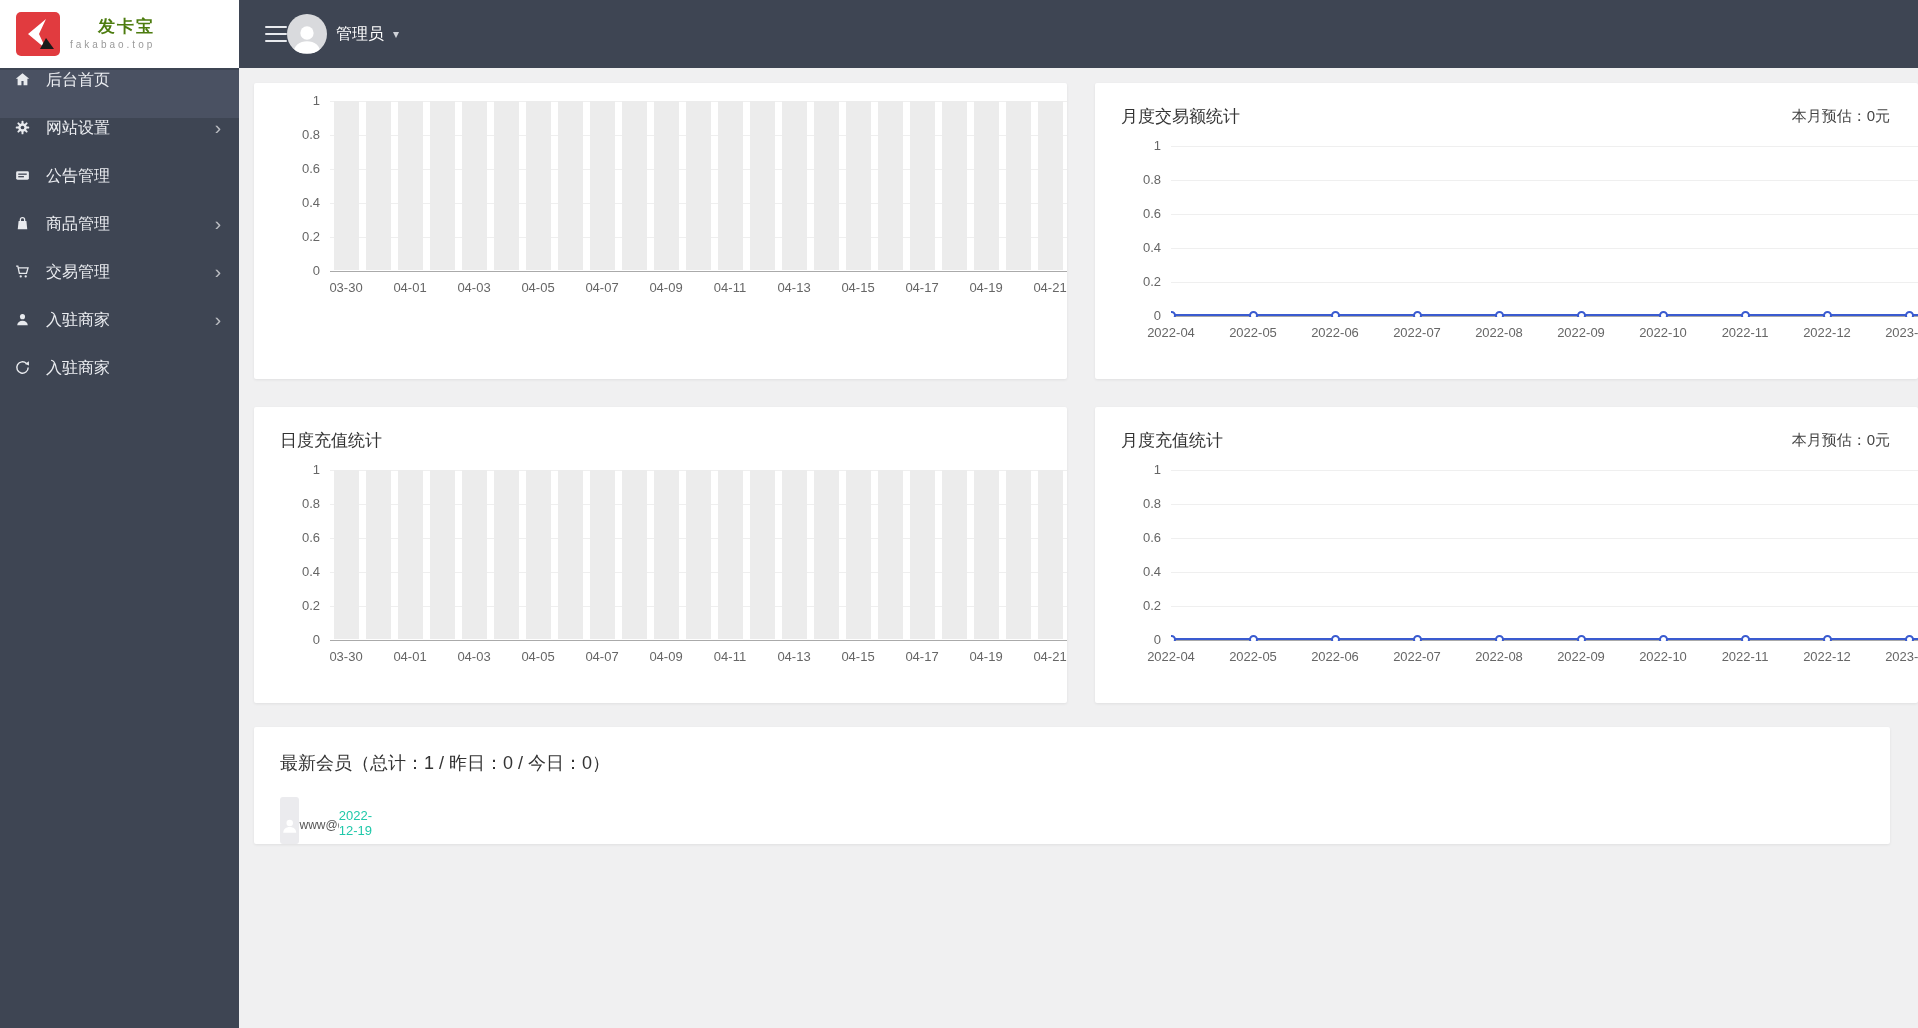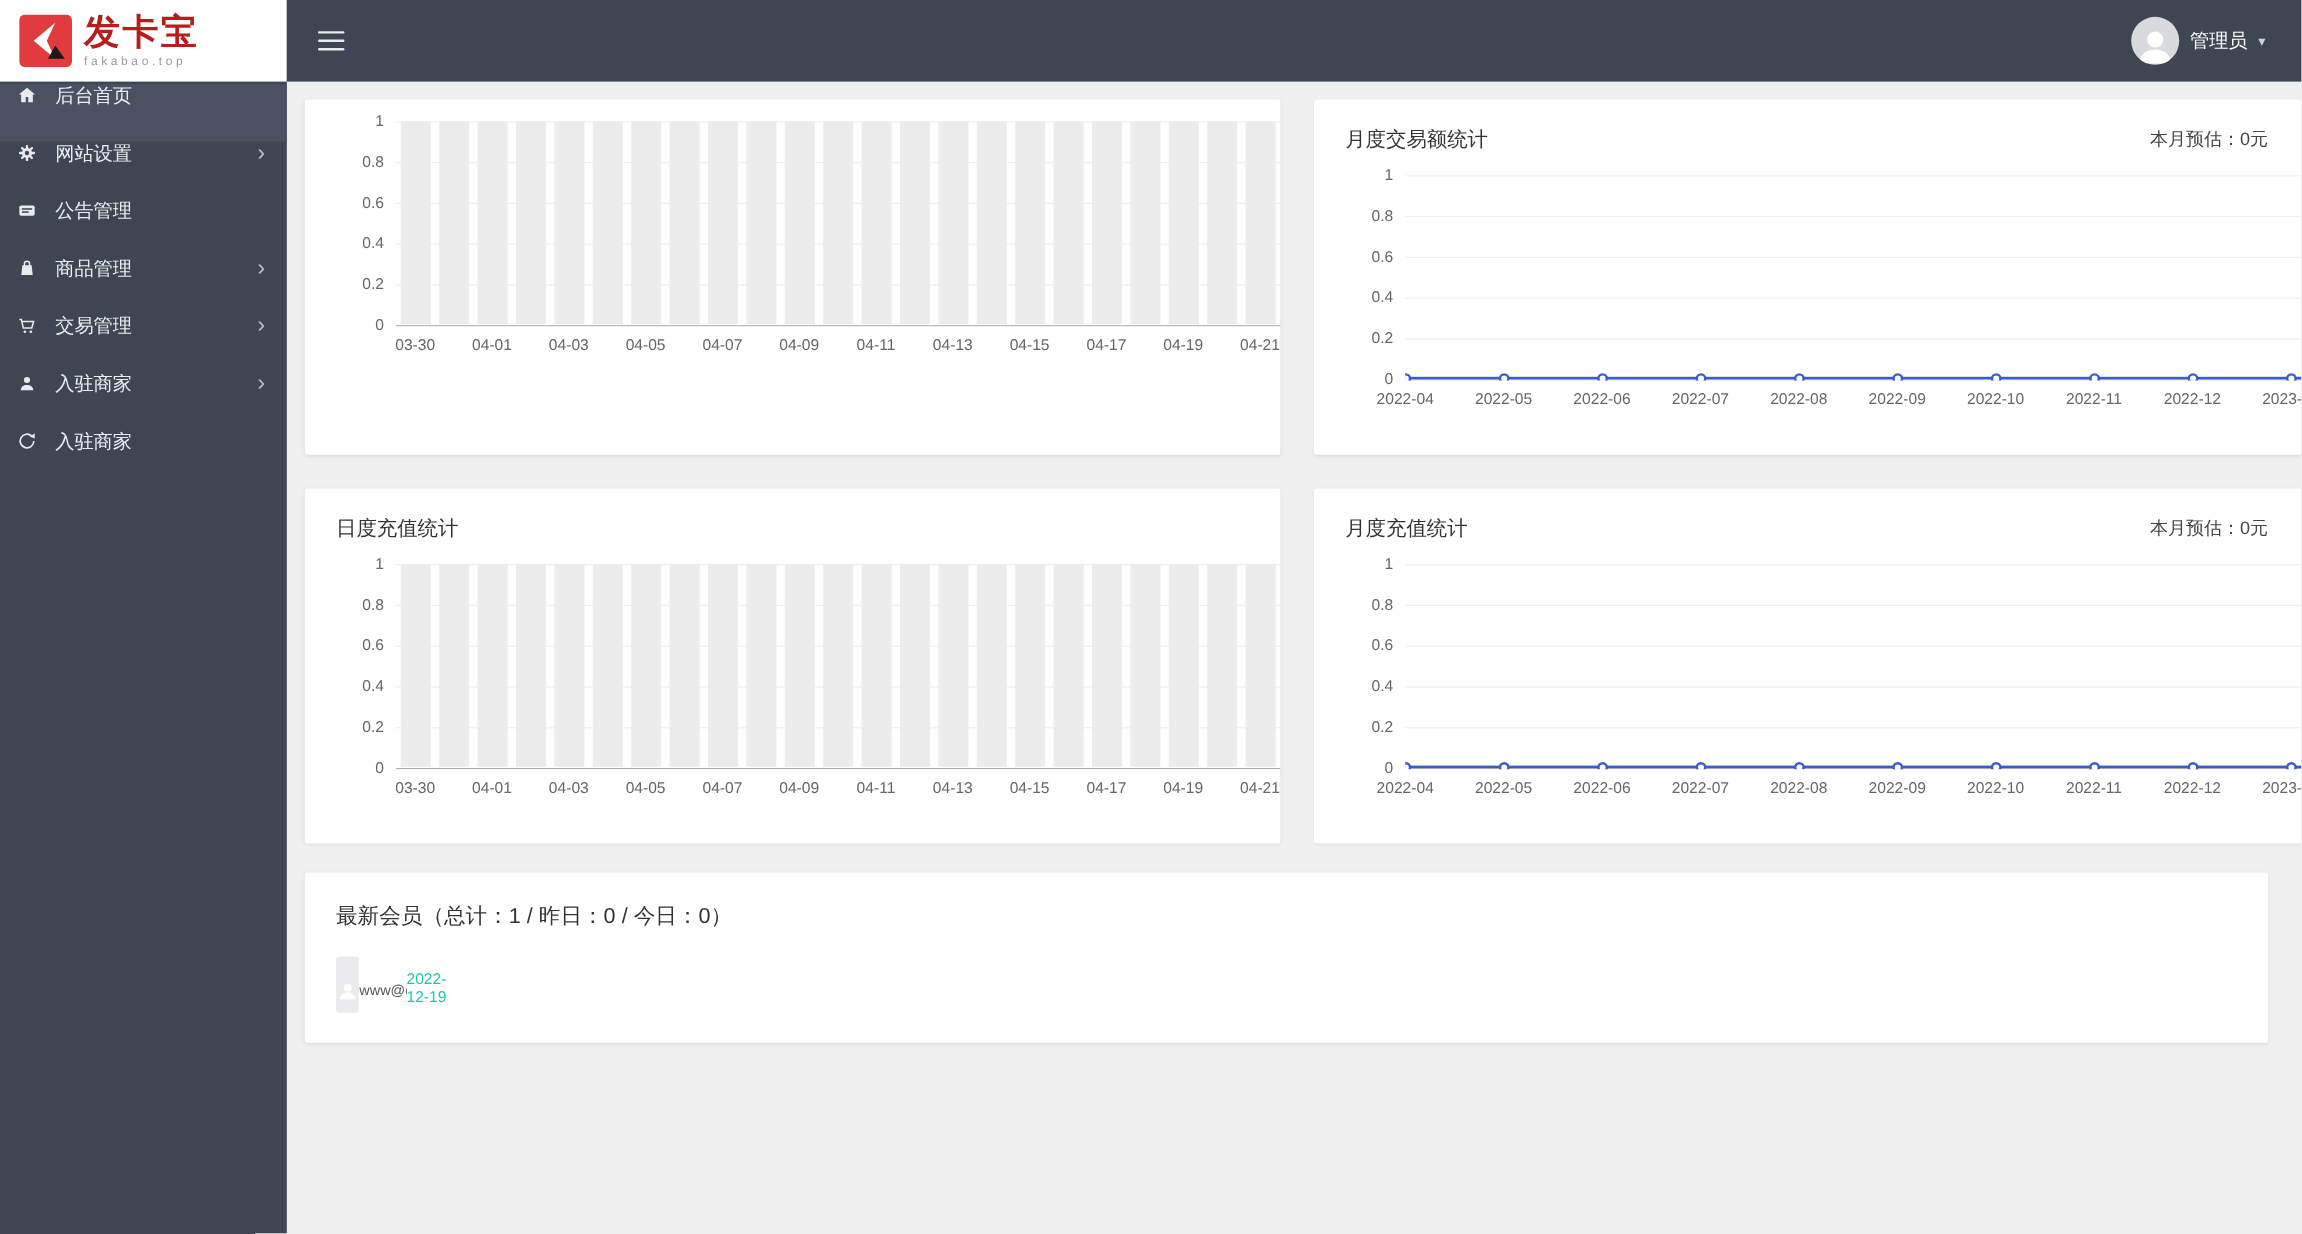--- a/index.html
+++ b/index.html
@@ -16,33 +16,33 @@
   }
   *{box-sizing:border-box;margin:0;padding:0;}
   html,body{width:1918px;height:1028px;overflow:hidden;}
   body{font-family:"Liberation Sans","DejaVu Sans",sans-serif;background:var(--content-bg);color:var(--txt);}
   .app{display:flex;width:1918px;height:1028px;}
 
   
   .sidebar{width:239px;flex:0 0 239px;background:var(--bar-bg);height:1028px;}
   .logo{height:68px;background:#fff;display:flex;align-items:center;padding-left:16px;gap:10px;}
   .logo-mark{width:44px;height:44px;flex:0 0 44px;}
-  .logo-name{font-size:30px;font-weight:bold;color:#b91c1c;letter-spacing:2px;line-height:1.1;}
+  .logo-name{font-size:17px;font-weight:bold;color:#4d7c0f;letter-spacing:2px;line-height:1.1;margin-left:28px;}
   .logo-domain{font-size:10px;color:#9a9a9a;letter-spacing:3px;margin-top:2px;}
   .nav{padding-top:2px;}
   .nav-item{height:48px;display:flex;padding:0 18px 0 13px;color:#eceef2;font-size:16px;cursor:pointer;}
   .nav-item .nicon{width:18px;height:18px;flex:0 0 18px;margin-right:15px;display:flex;align-items:center;justify-content:center;}
   .nav-item .nicon svg{width:17px;height:17px;}
   .nav-item.active{background:var(--active-bg);}
   .nav-item .nlabel{flex:1;}
   .nav-item .chev{color:rgba(255,255,255,.65);font-size:19px;line-height:1;}
 
   
   .main{flex:1;min-width:0;display:flex;flex-direction:column;}
-  .topbar{height:68px;flex:0 0 68px;background:var(--bar-bg);display:flex;align-items:center;justify-content:space-between;padding:0 30px 0 26px;}
+  .topbar{height:68px;flex:0 0 68px;background:var(--bar-bg);display:flex;align-items:center;justify-content:flex-start;padding:0 30px 0 26px;}
   .hamburger{width:22px;height:16px;display:flex;flex-direction:column;justify-content:space-between;cursor:pointer;}
   .hamburger span{display:block;height:2px;background:#e8eaee;border-radius:1px;}
   .user-menu{display:flex;align-items:center;gap:9px;cursor:pointer;}
   .avatar{width:40px;height:40px;border-radius:50%;background:#d9dadd;overflow:hidden;position:relative;}
   .avatar svg{position:absolute;left:0;top:4px;width:100%;height:100%;}
   .user-name{color:#fff;font-size:16px;}
   .user-caret{color:#cfd2d8;font-size:12px;}
 
   
   .content{flex:1;padding:15px 0 0 15px;overflow:hidden;}
@@ -59,21 +59,21 @@
   .plotinner{position:relative;height:100%;border-bottom:1px solid var(--axis);}
   .gridline{position:absolute;left:0;right:0;height:1px;background:#efefef;}
   .stripe{position:absolute;top:0;bottom:1px;background:var(--stripe);}
   .sline{position:absolute;left:0;bottom:0;height:2px;background:var(--line);}
   .spoint{position:absolute;width:9px;height:9px;border:2px solid var(--line);border-radius:50%;background:#fff;}
   .xlabels{position:absolute;left:0;right:0;height:20px;overflow:hidden;}
   .xinner{position:relative;height:100%;margin-left:76px;}
   .xtick{position:absolute;top:2px;width:80px;text-align:center;font-size:13px;color:var(--txt2);white-space:nowrap;}
 
   
-  .members-card{margin:24px 28px 0 0;padding:24px 26px 25px 26px;}
+  .members-card{margin:24px 28px 0 0;padding:24px 26px 0 26px;}
   .members-title{font-size:18px;color:var(--txt);}
   .member-item{margin-top:22px;width:92px;display:flex;align-items:center;cursor:pointer;}
   .member-avatar{width:47px;height:47px;border-radius:3px;background:#ebebee;overflow:hidden;position:relative;}
   .member-avatar svg{position:absolute;left:0;top:5px;width:100%;height:100%;}
   .member-email{margin-top:8px;font-size:12px;color:#555;max-width:92px;overflow:hidden;white-space:nowrap;}
   .member-date{margin-top:5px;font-size:13px;color:var(--teal);}
 </style>
 </head>
 <body>
 

